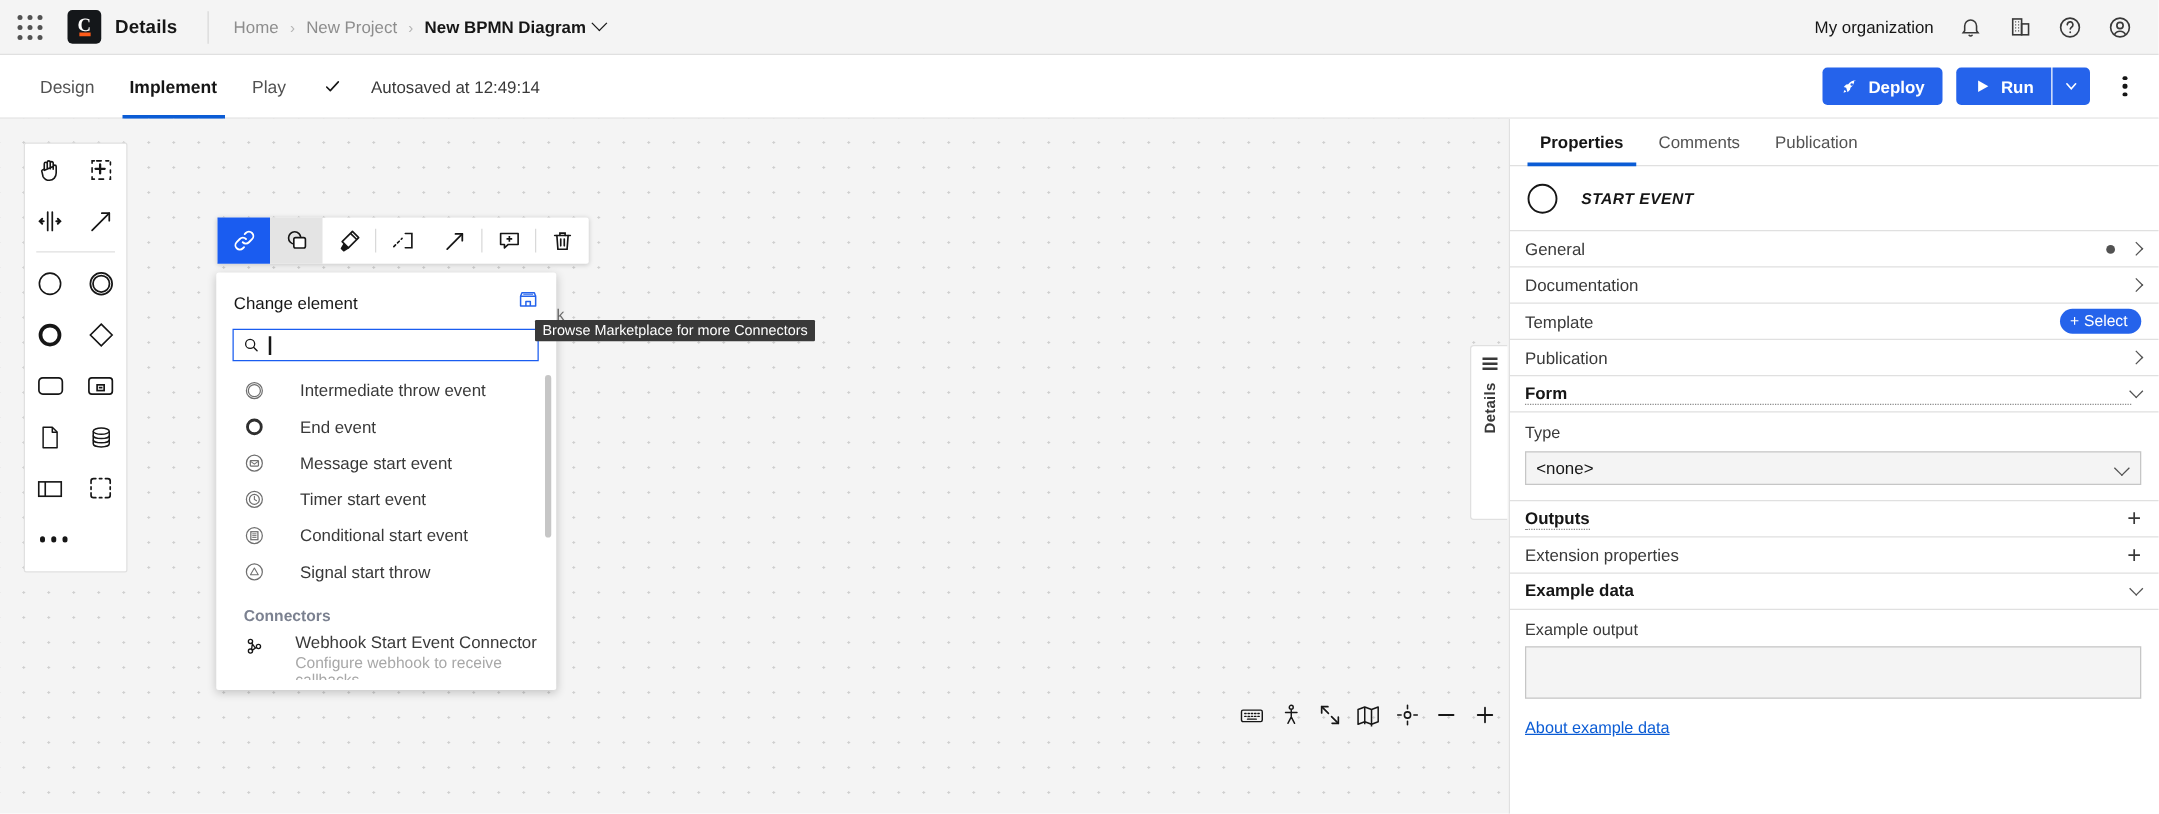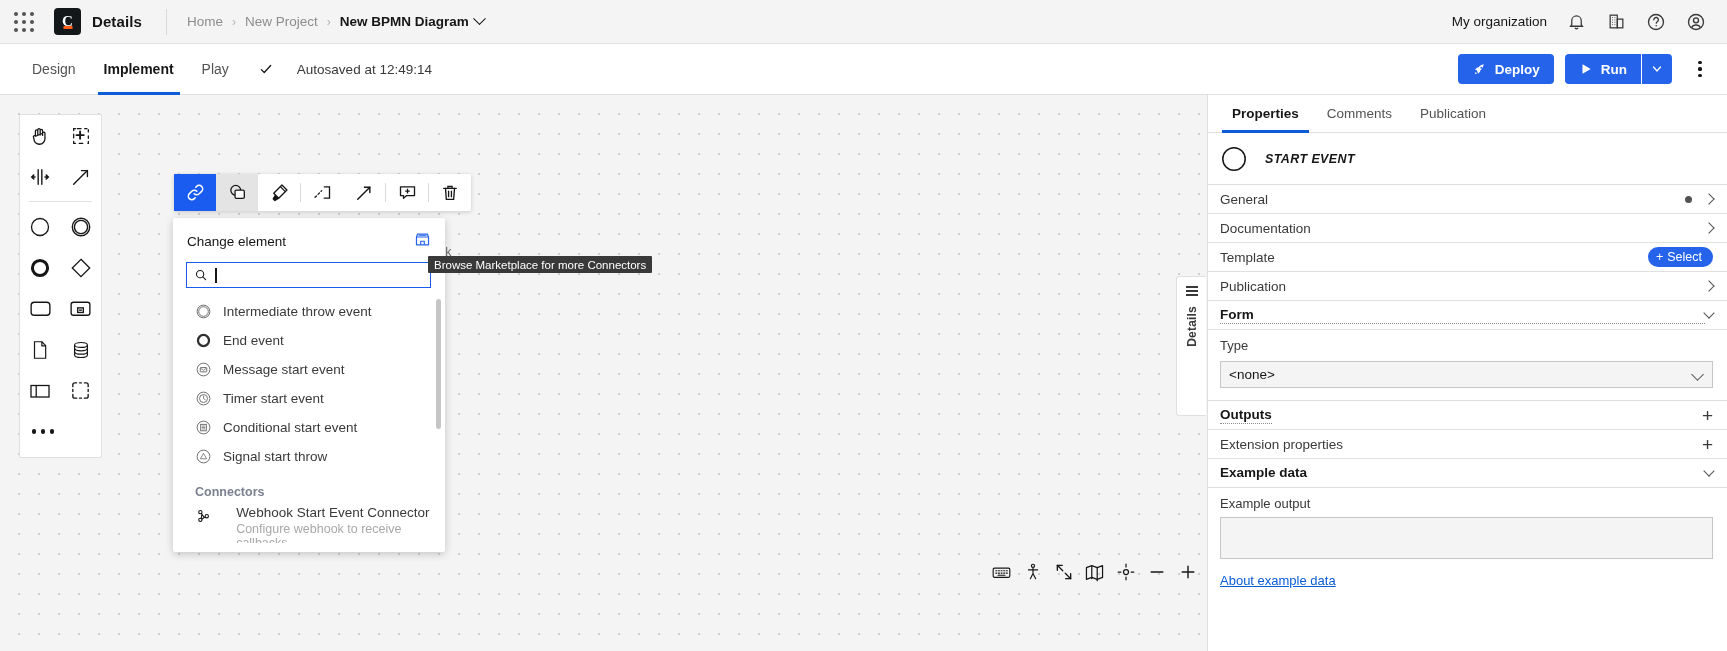--- a/index.html
+++ b/index.html
@@ -125,21 +125,21 @@
     display:flex; align-items:center; gap:7px;
     height:26px; border:1.6px solid #1a5cf0; background:#fff; padding:0 7px;
   }
   .search-box input {
     border:none; outline:none; flex:1; font-size:13px; color:#161616;
     font-family:"Liberation Sans", sans-serif; background:transparent;
   }
   .caret-bar { width:1.5px; height:15px; background:#161616; }
   .opt-list { margin-top:9px; height:246px; overflow:hidden; position:relative; }
   .opt {
-    display:flex; align-items:center; gap:11px; height:29px;
+    display:flex; align-items:center; gap:28px; height:29px;
     padding-left:22px; font-size:13.5px; color:#393939; cursor:pointer;
   }
   .group-hd { font-size:12.5px; font-weight:700; color:#7b8190; padding:14px 0 6px 22px; }
   .conn-item { display:flex; gap:25px; padding-left:22px; cursor:pointer; align-items:flex-start; }
   .conn-txt .t { font-size:13.5px; color:#393939; }
   .conn-txt .d { font-size:12.5px; color:#a8a8a8; margin-top:2px; }
   .scrollbar { position:absolute; right:4px; top:2px; width:5px; height:130px; background:#c6c6c6; border-radius:3px; cursor:pointer; }
 
   .tooltip {
     position:absolute; left:428px; top:256px; height:17px;

